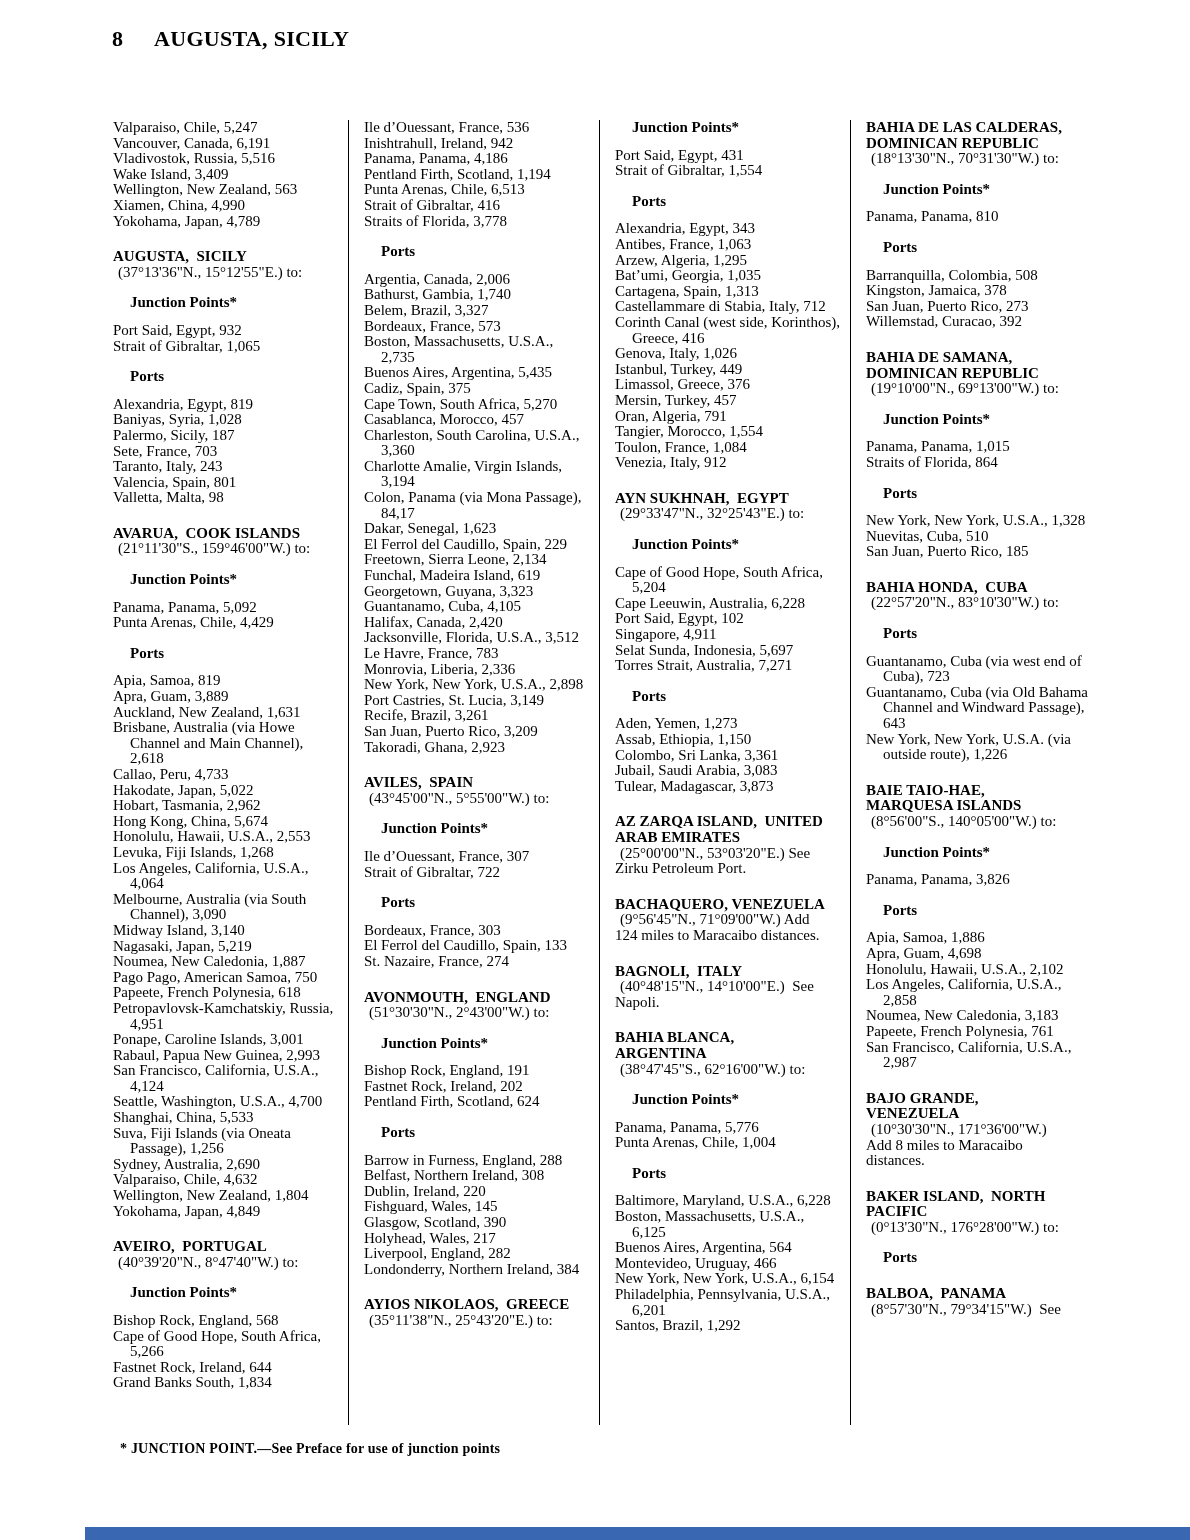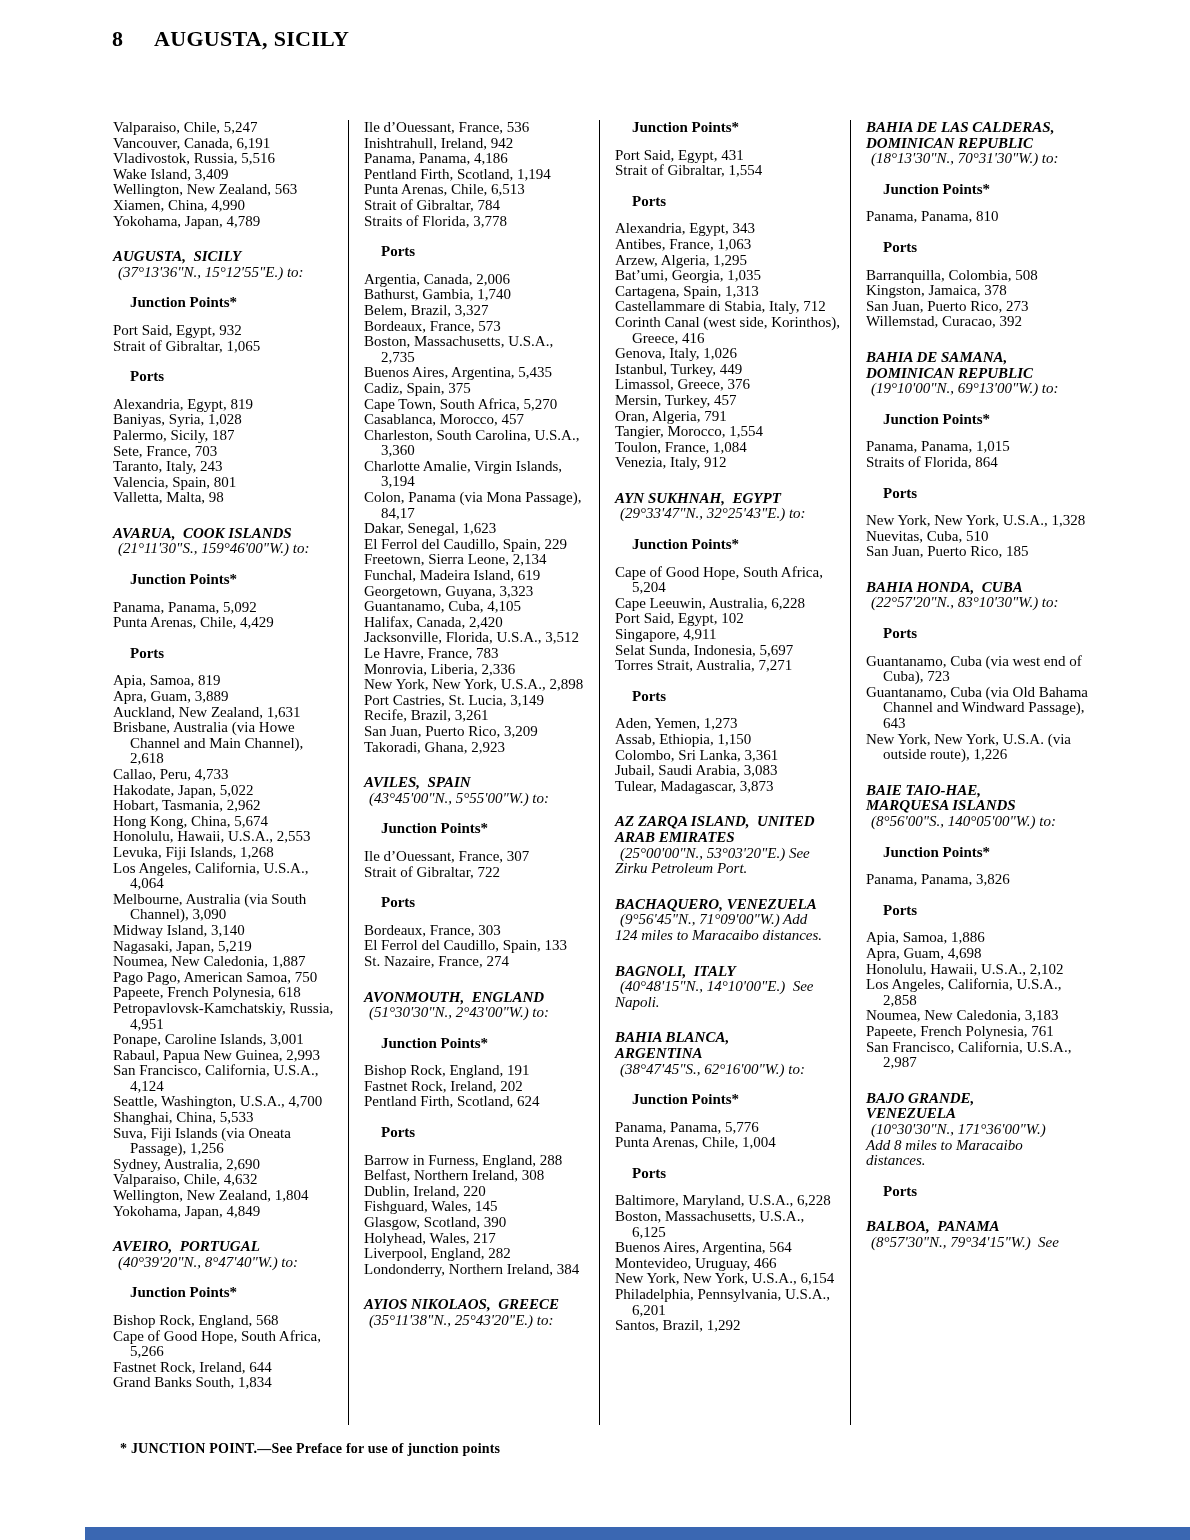--- a/index.html
+++ b/index.html
@@ -17,21 +17,21 @@
     display:flex; align-items:stretch; height:1305px;
   }
   .col  { width:226px; font-size:15px; line-height:15.6px; }
   .rule { width:1px; background:#000; margin-left:9px; margin-right:15px; }
 
   .col > :first-child { margin-top:0 !important; }
 
   .items   { margin-top:12px; }
   .item    { margin:0; padding-left:17px; text-indent:-17px; }
   .subhead { font-weight:bold; padding-left:17px; margin-top:15px; }
-  .entry   { margin-top:20px;font-style:italic; }
+  .entry   { margin-top:20px; }
   .entry-title { font-weight:bold; white-space:pre-wrap; }
   .coords  { text-indent:5px; white-space:pre-wrap; }
 
   footer.footnote {
     position:absolute; top:1441px; left:120px;
     font-weight:bold; font-size:14px; letter-spacing:0.2px;
   }
   .bottom-bar { position:absolute; left:85px; right:0; bottom:0; height:13px; }
 </style>
 </head>
@@ -124,21 +124,21 @@
       </div>
     </section>
     <div class="rule" style="background: rgb(0, 0, 0);"></div>
     <section class="col">
       <div class="items">
         <p class="item">Ile d’Ouessant, France, 536</p>
         <p class="item">Inishtrahull, Ireland, 942</p>
         <p class="item">Panama, Panama, 4,186</p>
         <p class="item">Pentland Firth, Scotland, 1,194</p>
         <p class="item">Punta Arenas, Chile, 6,513</p>
-        <p class="item">Strait of Gibraltar, 784</p>
+        <p class="item">Strait of Gibraltar, 416</p>
         <p class="item">Straits of Florida, 3,778</p>
       </div>
       <div class="subhead">Ports</div>
       <div class="items">
         <p class="item">Argentia, Canada, 2,006</p>
         <p class="item">Bathurst, Gambia, 1,740</p>
         <p class="item">Belem, Brazil, 3,327</p>
         <p class="item">Bordeaux, France, 573</p>
         <p class="item">Boston, Massachusetts, U.S.A., 2,735</p>
         <p class="item">Buenos Aires, Argentina, 5,435</p>
@@ -351,20 +351,25 @@
         <p class="item">Papeete, French Polynesia, 761</p>
         <p class="item">San Francisco, California, U.S.A., 2,987</p>
       </div>
       <div class="entry">
         <div class="entry-title">BAJO GRANDE,
 VENEZUELA</div>
         <div class="coords">(10°30'30"N., 171°36'00"W.)
 Add 8 miles to Maracaibo
 distances.</div>
       </div>
+      <div class="entry">
+        <div class="entry-title">BAKER ISLAND,  NORTH
+PACIFIC</div>
+        <div class="coords">(0°13'30"N., 176°28'00"W.) to:</div>
+      </div>
       <div class="subhead">Ports</div>
       <div class="entry">
         <div class="entry-title">BALBOA,  PANAMA</div>
         <div class="coords">(8°57'30"N., 79°34'15"W.)  See</div>
       </div>
     </section>
   </main>
 
 <footer class="footnote">* JUNCTION POINT.—See Preface for use of junction points</footer>
 

